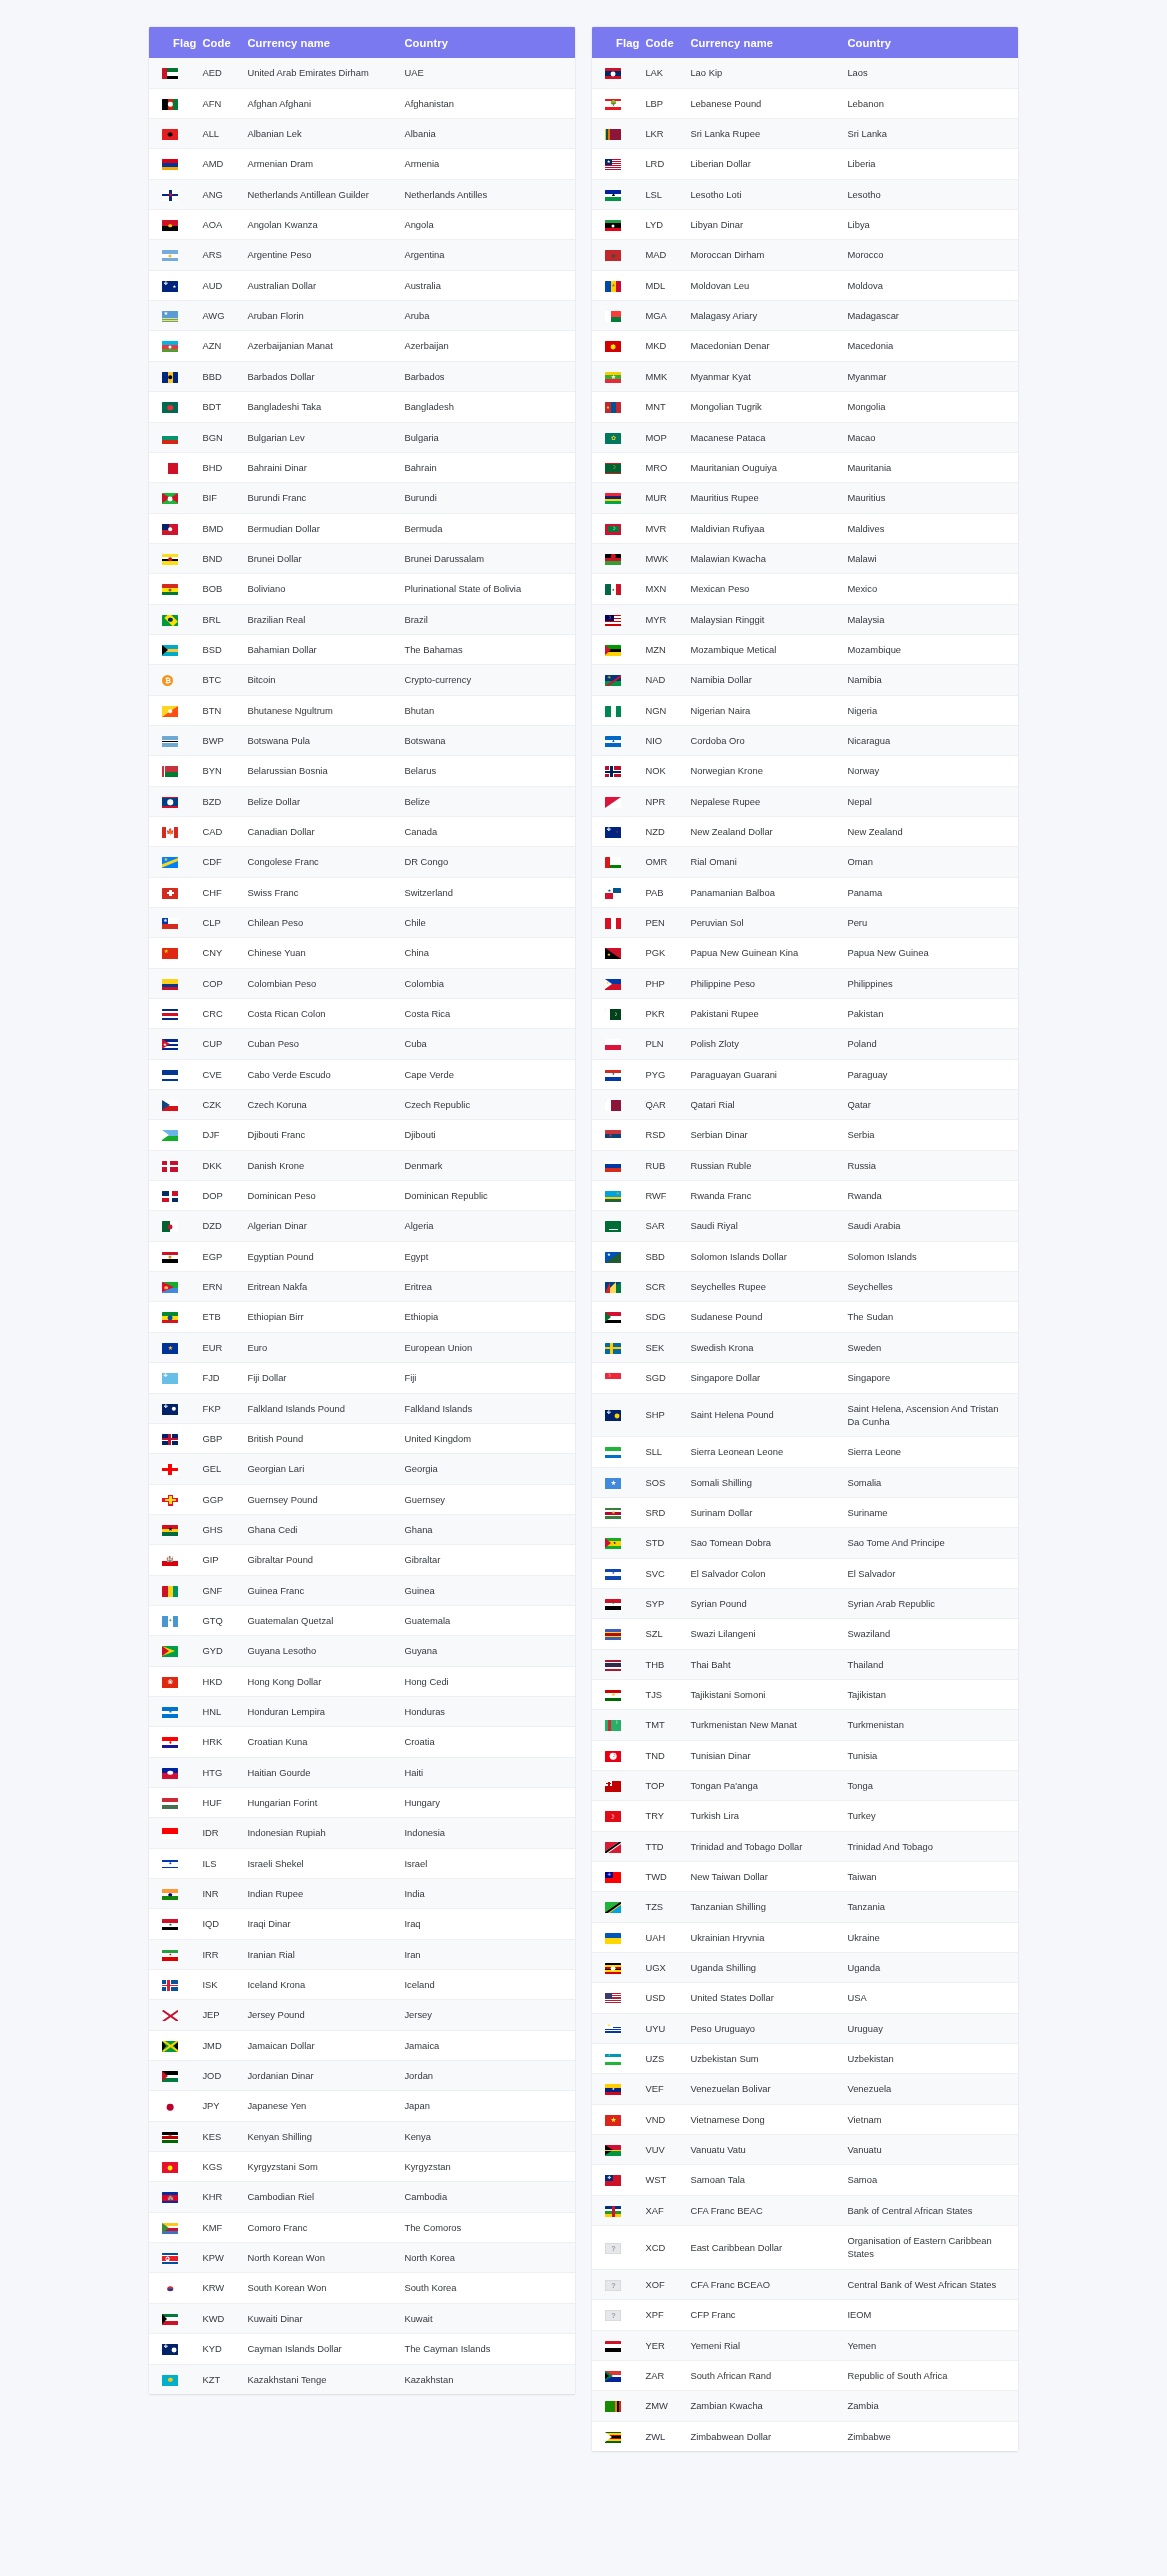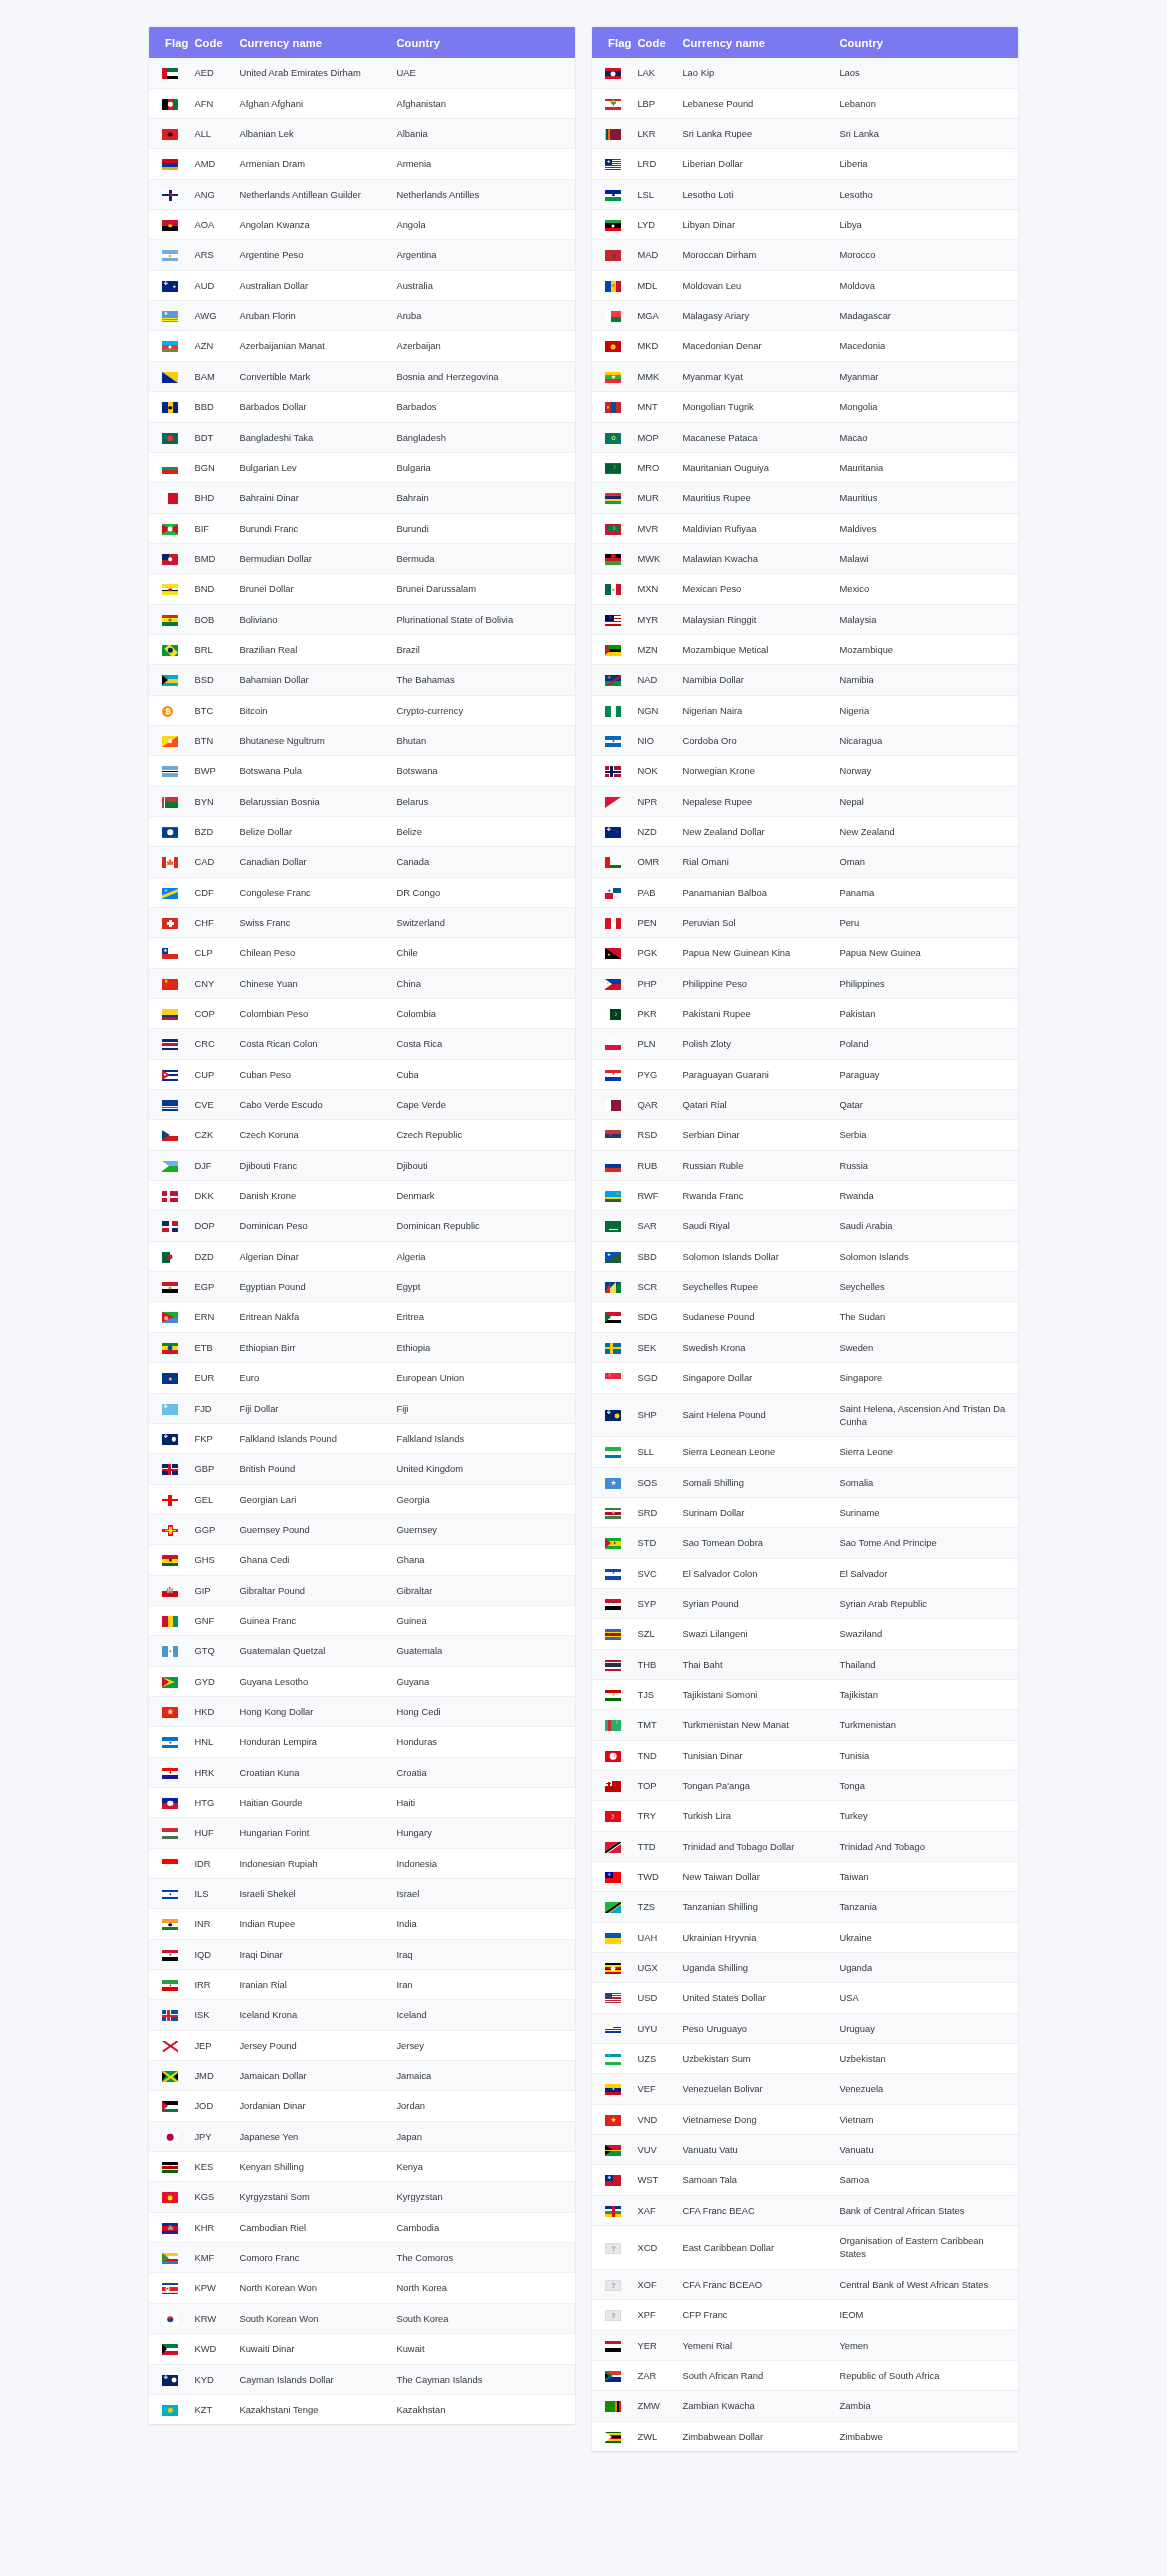--- a/index.html
+++ b/index.html
@@ -28,21 +28,21 @@
   table { width: 100%; border-collapse: collapse; }
   thead th {
     background: #7b79ef;
     color: #ffffff;
     font-size: 11.2px;
     font-weight: bold;
     text-align: left;
     padding: 9.7px 6px 9.7px 0;
     letter-spacing: 0.1px;
   }
-  thead th.c-flag  { width: 33px;  padding-left: 16px; }
+  thead th.c-flag  { width: 33px;  padding-left: 24px; }
   thead th.c-code  { width: 45px; }
   thead th.c-name  { width: 157px; }
   thead th.c-country { width: auto; }
   tbody tr { border-bottom: 0.6px solid #eeeff3; }
   tbody tr:nth-child(odd) { background: #f8f9fb; }
   tbody tr:nth-child(even) { background: #ffffff; }
   tbody tr:last-child { border-bottom: none; }
   tbody td {
     font-size: 9.4px;
     color: #34383f;
@@ -160,26 +160,20 @@
             <td class="c-name">Aruban Florin</td>
             <td class="c-country">Aruba</td>
           </tr>
           <tr>
             <td class="c-flag"><span class="flag"><span class="h" style="background:#00b5e2;top:0%;height:33.4%"></span><span class="h" style="background:#ef3340;top:33.3%;height:33.4%"></span><span class="h" style="background:#509e2f;top:66.6%;height:33.4%"></span><span class="dot" style="background:#fff;width:3px;height:3px"></span></span></td>
             <td class="c-code">AZN</td>
             <td class="c-name">Azerbaijanian Manat</td>
             <td class="c-country">Azerbaijan</td>
           </tr>
           <tr>
-            <td class="c-flag"><span class="flag"><span style="position:absolute;inset:0;background:#002395"></span><span class="tri" style="border-left:16px solid transparent;border-top:11px solid #fecb00;left:0;top:0"></span></span></td>
-            <td class="c-code">BAM</td>
-            <td class="c-name">Convertible Mark</td>
-            <td class="c-country">Bosnia and Herzegovina</td>
-          </tr>
-          <tr>
             <td class="c-flag"><span class="flag"><span class="v" style="background:#00267f;left:0%;width:33.4%"></span><span class="v" style="background:#ffc726;left:33.3%;width:33.4%"></span><span class="v" style="background:#00267f;left:66.6%;width:33.4%"></span><span class="dot" style="background:#000;width:3.6px;height:3.6px"></span></span></td>
             <td class="c-code">BBD</td>
             <td class="c-name">Barbados Dollar</td>
             <td class="c-country">Barbados</td>
           </tr>
           <tr>
             <td class="c-flag"><span class="flag"><span style="position:absolute;inset:0;background:#006a4e"></span><span class="dot" style="background:#f42a41;width:5.5px;height:5.5px"></span></span></td>
             <td class="c-code">BDT</td>
             <td class="c-name">Bangladeshi Taka</td>
             <td class="c-country">Bangladesh</td>

